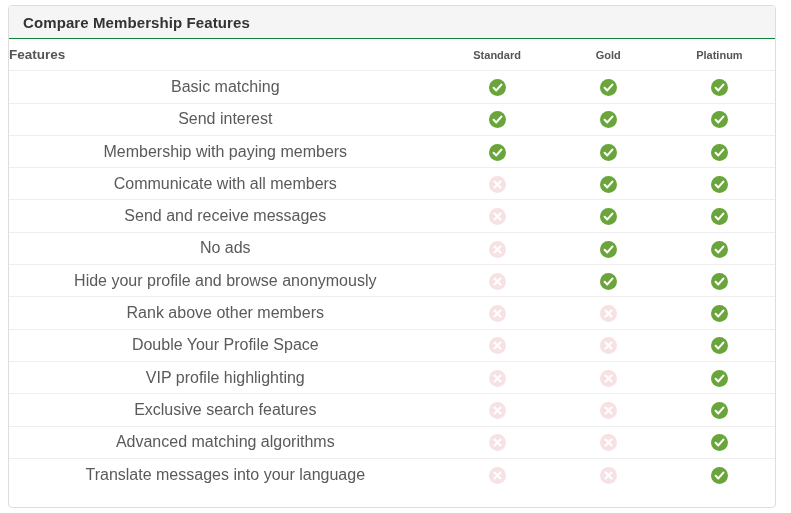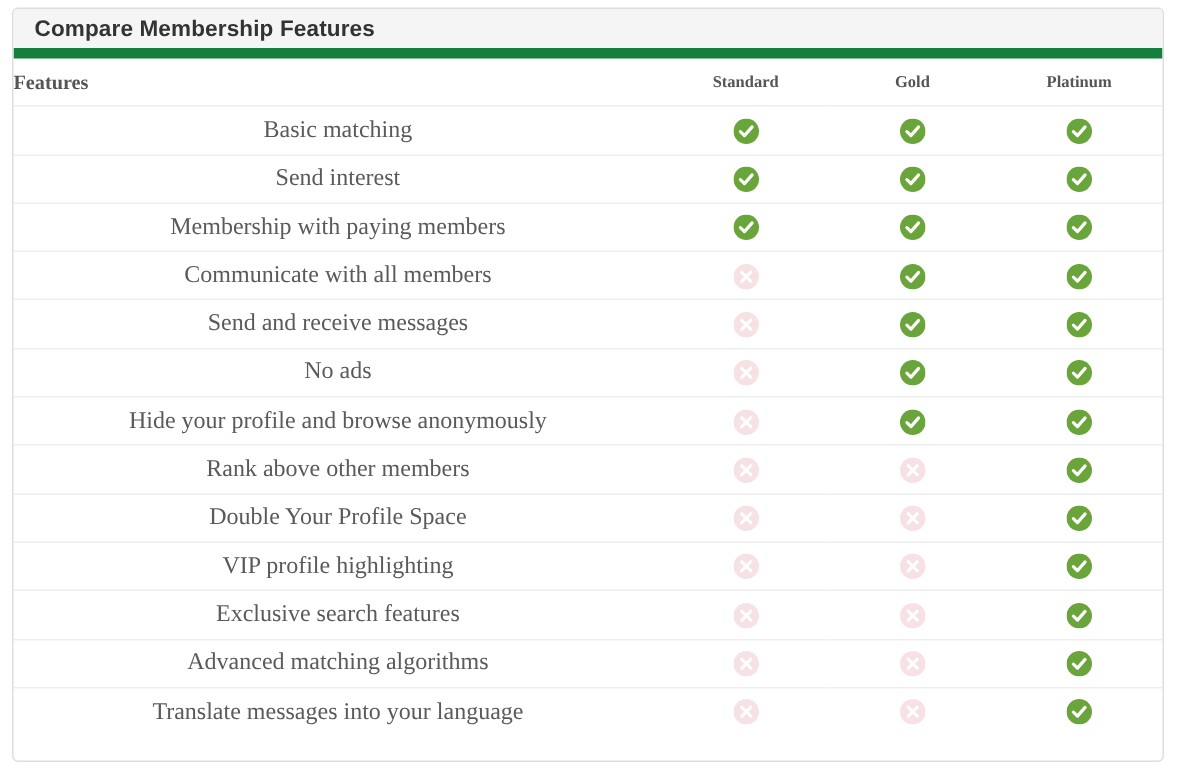--- a/index.html
+++ b/index.html
@@ -25,21 +25,21 @@
     background: #ffffff;
     border: 1px solid #dddddd;
     border-radius: 4px;
     overflow: hidden;
   }
 
   #panel-heading {
     height: 33px;
     box-sizing: border-box;
     background: #f5f5f5;
-    border-bottom: 7px solid #15803d;
+    border-bottom: 1px solid #15803d;
     display: flex;
     align-items: center;
     padding: 0 14px;
   }
   #panel-title {
     font-size: 15px;
     font-weight: bold;
     color: #333333;
     letter-spacing: 0.1px;
   }
@@ -51,21 +51,20 @@
   }
   table.compare col.c-feature { width: 432px; }
   table.compare col.c-plan    { width: 111px; }
 
   table.compare th,
   table.compare td {
     border-bottom: 1px solid #eeeeee;
     padding: 0;
     height: 31.3px;
     vertical-align: middle;
-    font-family: Liberation Serif, serif;
   }
   table.compare tbody tr:last-child td {
     border-bottom: none;
   }
 
   th.feature-head {
     text-align: left;
     padding-left: 14px;
     font-size: 13.5px;
     font-weight: bold;

